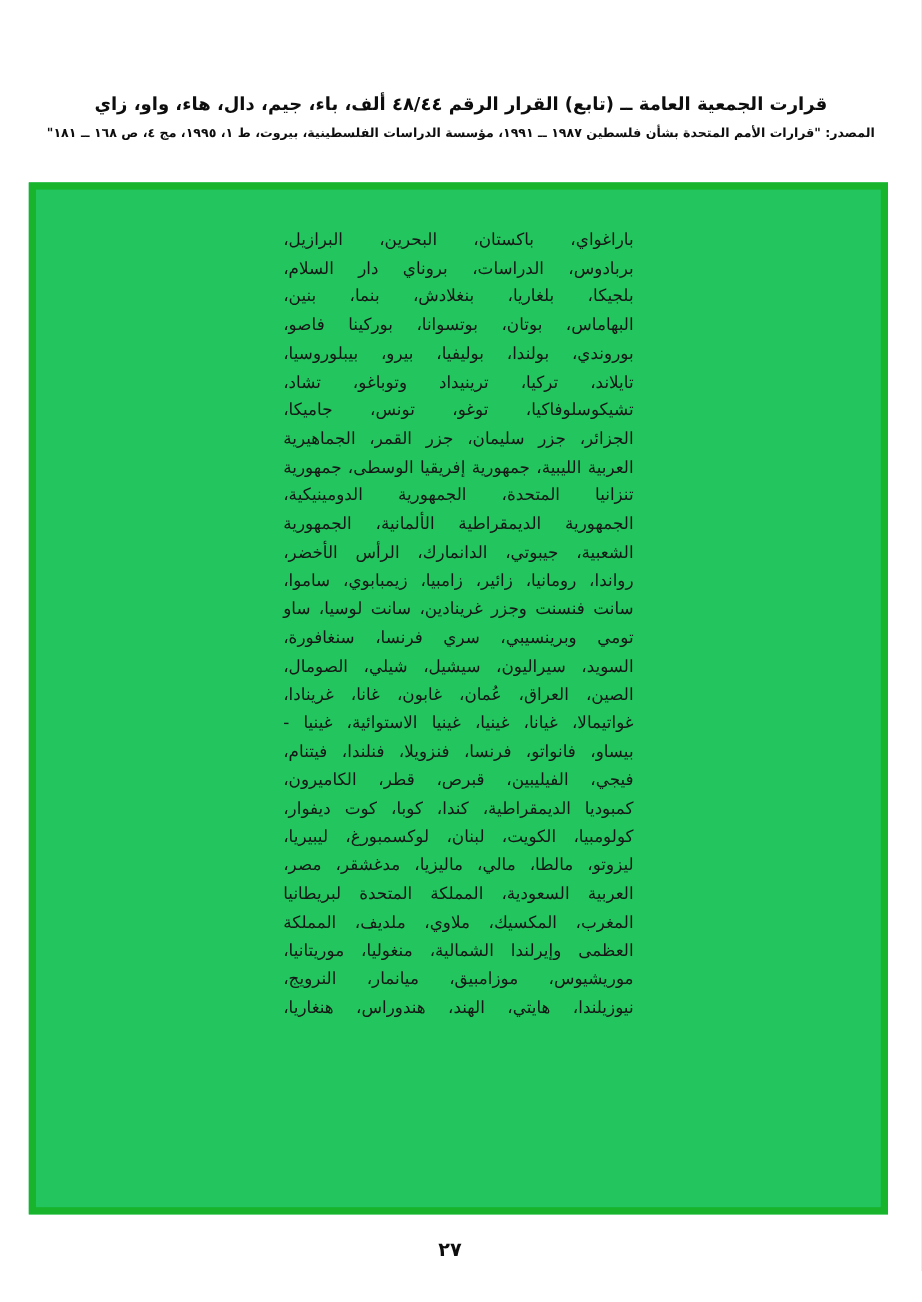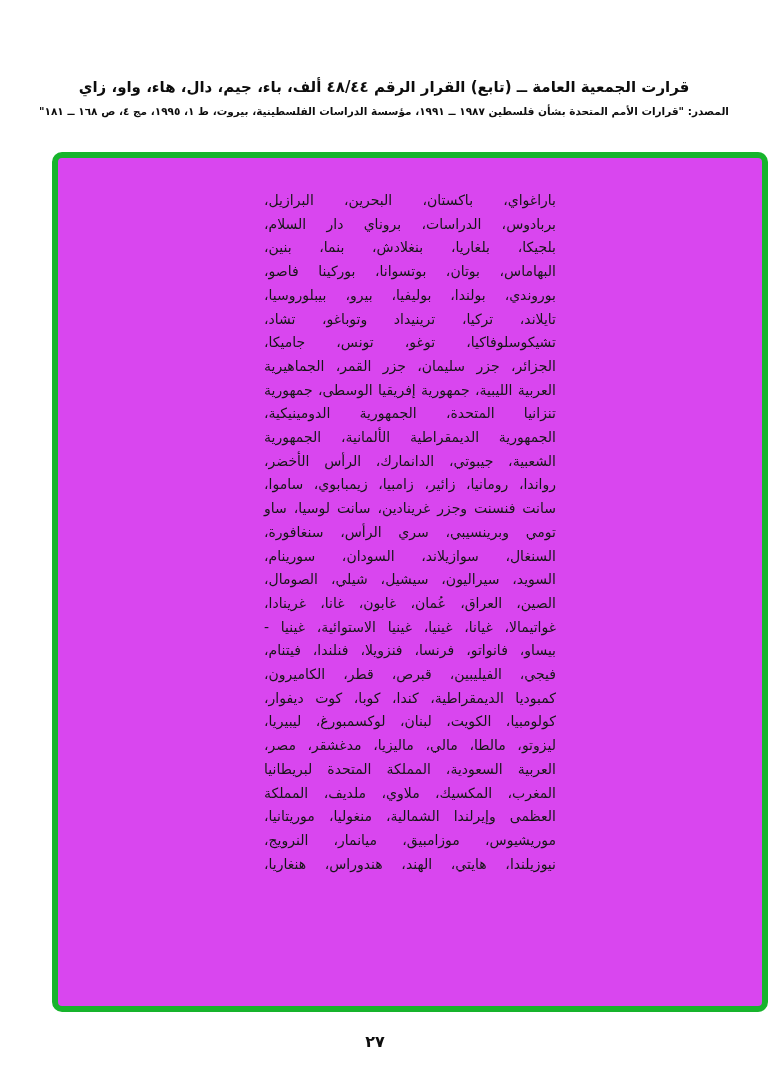--- a/index.html
+++ b/index.html
@@ -36,23 +36,22 @@
     line-height: 16px;
     color: #0d0d0d;
   }
   .document-frame {
     position: absolute;
     left: 24px;
     top: 152px;
     width: 716px;
     height: 860px;
     border: 6px solid #17b42c;
-    border-radius: 10px;
-    background: #d946ef;
-    margin-left: 28px;
+    border-radius: 0;
+    background: #22c55e;
   }
   .body-text {
     width: 292px;
     margin: 31px auto 0 auto;
     direction: rtl;
   }
   .body-line {
     font-size: 14px;
     line-height: 23.7px;
     text-align: justify;
@@ -89,22 +88,21 @@
       <div class="body-line">بوروندي، بولندا، بوليفيا، بيرو، بيبلوروسيا،</div>
       <div class="body-line">تايلاند، تركيا، ترينيداد وتوباغو، تشاد،</div>
       <div class="body-line">تشيكوسلوفاكيا، توغو، تونس، جاميكا،</div>
       <div class="body-line">الجزائر، جزر سليمان، جزر القمر، الجماهيرية</div>
       <div class="body-line">العربية الليبية، جمهورية إفريقيا الوسطى، جمهورية</div>
       <div class="body-line">تنزانيا المتحدة، الجمهورية الدومينيكية،</div>
       <div class="body-line">الجمهورية الديمقراطية الألمانية، الجمهورية</div>
       <div class="body-line">الشعبية، جيبوتي، الدانمارك، الرأس الأخضر،</div>
       <div class="body-line">رواندا، رومانيا، زائير، زامبيا، زيمبابوي، ساموا،</div>
       <div class="body-line">سانت فنسنت وجزر غرينادين، سانت لوسيا، ساو</div>
-      <div class="body-line">تومي وبرينسيبي، سري الرأس، سنغافورة،</div>
-      <div class="body-line">السنغال، سوازيلاند، السودان، سورينام،</div>
+      <div class="body-line">تومي وبرينسيبي، سري فرنسا، سنغافورة،</div>
       <div class="body-line">السويد، سيراليون، سيشيل، شيلي، الصومال،</div>
       <div class="body-line">الصين، العراق، عُمان، غابون، غانا، غرينادا،</div>
       <div class="body-line">غواتيمالا، غيانا، غينيا، غينيا الاستوائية، غينيا -</div>
       <div class="body-line">بيساو، فانواتو، فرنسا، فنزويلا، فنلندا، فيتنام،</div>
       <div class="body-line">فيجي، الفيليبين، قبرص، قطر، الكاميرون،</div>
       <div class="body-line">كمبوديا الديمقراطية، كندا، كوبا، كوت ديفوار،</div>
       <div class="body-line">كولومبيا، الكويت، لبنان، لوكسمبورغ، ليبيريا،</div>
       <div class="body-line">ليزوتو، مالطا، مالي، ماليزيا، مدغشقر، مصر،</div>
       <div class="body-line">العربية السعودية، المملكة المتحدة لبريطانيا</div>
       <div class="body-line">المغرب، المكسيك، ملاوي، ملديف، المملكة</div>

